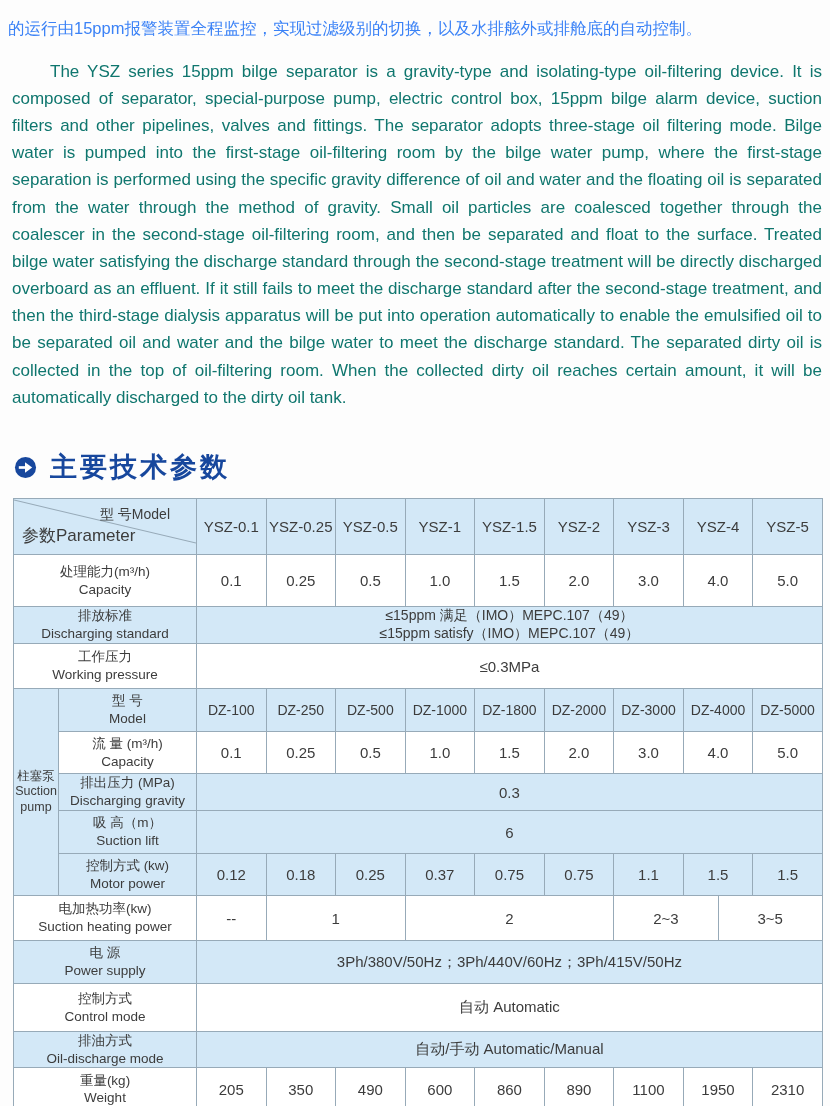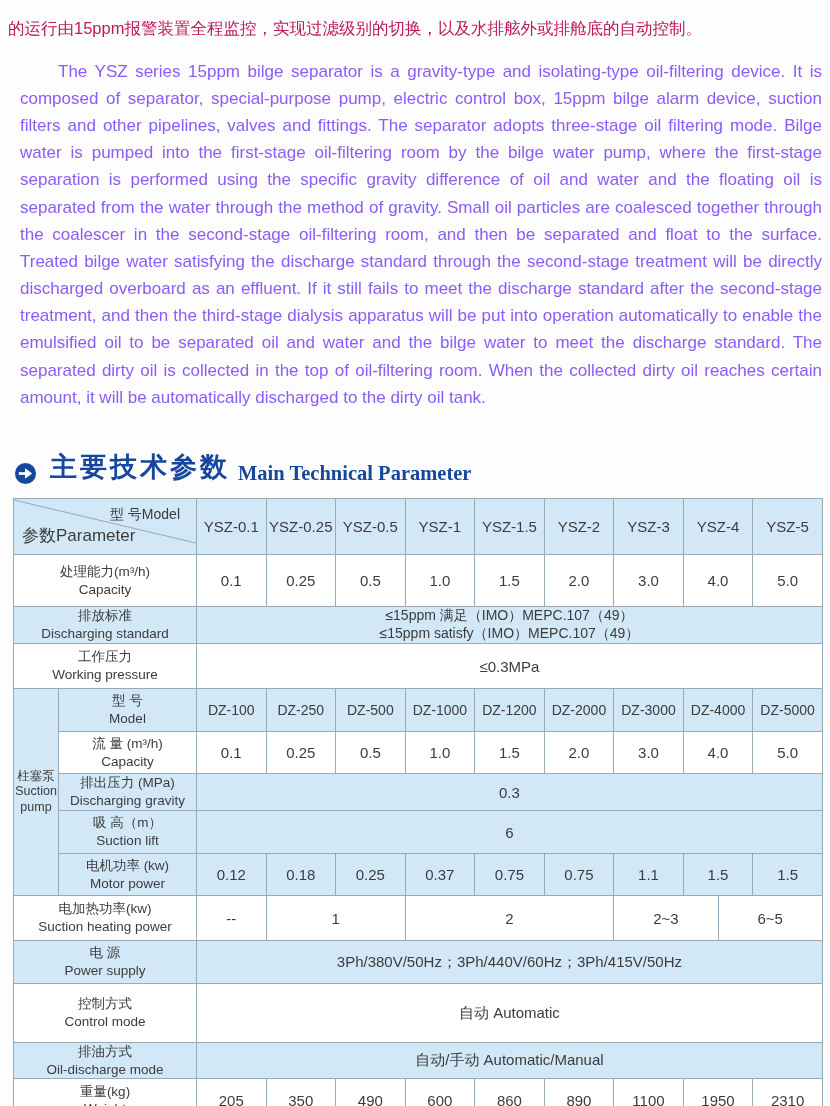--- a/index.html
+++ b/index.html
@@ -10,35 +10,35 @@
     color:#3a3a3a;
     overflow:hidden;
   }
   .page{padding:10px 8px 0 8px;}
 
   
   .cn-line{
     margin:6px 0 16px 0;
     font-size:16.5px;
     line-height:1.55;
-    color:#be185d;
+    color:#3b82f6;
   }
   .para{
-    margin:6px 0 0 12px;
+    margin:6px 0 0 4px;
     font-size:17px;
     line-height:1.6;
     text-align:justify;
     text-indent:38px;
-    color:#8b5cf6;
+    color:#0f766e;
   }
 
   
   .section-header{
     display:flex;
-    align-items:flex-end;
+    align-items:center;
     margin:38px 0 13px 6px;
   }
   .arrow-icon{width:23px;height:23px;flex:0 0 auto;display:block;}
   .title-cn{
     margin-left:13px;
     font-size:27px;
     font-weight:bold;
     letter-spacing:3px;
     color:#17479d;
   }
@@ -67,42 +67,41 @@
     overflow:hidden;
   }
   td.blue{background:#d3e8f7;}
   td.lbl{font-size:13.5px;line-height:1.3;}
   td.val{font-size:15px;}
   td.pump-group{font-size:12.5px;line-height:1.25;padding:0;}
 
   
   td.diag{position:relative;padding:0;}
   .diag-svg{position:absolute;left:0;top:0;width:100%;height:100%;display:block;}
-  .diag-top{position:absolute;top:7px;right:16px;font-size:14px;}
+  .diag-top{position:absolute;top:7px;right:26px;font-size:14px;}
   .diag-bottom{position:absolute;bottom:7px;left:8px;font-size:17px;}
 
   td.model-head{font-size:15px;}
   .two-line div{white-space:nowrap;}
 </style>
 </head>
 <body>
 
 <div class="page">
 
   <p class="cn-line">的运行由15ppm报警装置全程监控，实现过滤级别的切换，以及水排舷外或排舱底的自动控制。</p>
   <p class="para">The YSZ series 15ppm bilge separator is a gravity-type and isolating-type oil-filtering device. It is composed of separator, special-purpose pump, electric control box, 15ppm bilge alarm device, suction filters and other pipelines, valves and fittings. The separator adopts three-stage oil filtering mode. Bilge water is pumped into the first-stage oil-filtering room by the bilge water pump, where the first-stage separation is performed using the specific gravity difference of oil and water and the floating oil is separated from the water through the method of gravity. Small oil particles are coalesced together through the coalescer in the second-stage oil-filtering room, and then be separated and float to the surface. Treated bilge water satisfying the discharge standard through the second-stage treatment will be directly discharged overboard as an effluent. If it still fails to meet the discharge standard after the second-stage treatment, and then the third-stage dialysis apparatus will be put into operation automatically to enable the emulsified oil to be separated oil and water and the bilge water to meet the discharge standard. The separated dirty oil is collected in the top of oil-filtering room. When the collected dirty oil reaches certain amount, it will be automatically discharged to the dirty oil tank.</p>
 
   <div class="section-header">
     <svg class="arrow-icon" viewBox="0 0 24 24">
       <circle cx="12" cy="12" r="11" fill="#17479d"></circle>
       <rect x="5" y="10.6" width="9" height="2.8" fill="#ffffff"></rect>
       <polygon points="11.5,6.6 19,12 11.5,17.4" fill="#ffffff"></polygon>
     </svg>
     <span class="title-cn">主要技术参数</span>
-    <span class="title-en">Main Technical Parameter</span>
   </div>
 
   <table class="params">
     <colgroup>
       <col style="width:45px">
         <col style="width:138px">
       <col style="width:34.78px">
         <col style="width:34.78px">
         <col style="width:34.78px">
         <col style="width:34.78px">
@@ -184,21 +183,21 @@
         <div>pump</div>
       </td>
       <td class="lbl blue two-line">
         <div>型 号</div>
         <div>Model</div>
       </td>
       <td class="val blue" colspan="2" style="font-size:14px">DZ-100</td>
       <td class="val blue" colspan="2" style="font-size:14px">DZ-250</td>
       <td class="val blue" colspan="2" style="font-size:14px">DZ-500</td>
       <td class="val blue" colspan="2" style="font-size:14px">DZ-1000</td>
-      <td class="val blue" colspan="2" style="font-size:14px">DZ-1200</td>
+      <td class="val blue" colspan="2" style="font-size:14px">DZ-1800</td>
       <td class="val blue" colspan="2" style="font-size:14px">DZ-2000</td>
       <td class="val blue" colspan="2" style="font-size:14px">DZ-3000</td>
       <td class="val blue" colspan="2" style="font-size:14px">DZ-4000</td>
       <td class="val blue" colspan="2" style="font-size:14px">DZ-5000</td>
     </tr>
 
     <tr style="height:42px">
       <td class="lbl two-line">
         <div>流 量 (m³/h)</div>
         <div>Capacity</div>
@@ -225,21 +224,21 @@
     <tr style="height:43px">
       <td class="lbl blue two-line">
         <div>吸 高（m）</div>
         <div>Suction lift</div>
       </td>
       <td class="val blue" colspan="18">6</td>
     </tr>
 
     <tr style="height:42px">
       <td class="lbl blue two-line">
-        <div>电机功率 (kw)</div>
+        <div>控制方式 (kw)</div>
         <div>Motor power</div>
       </td>
       <td class="val blue" colspan="2">0.12</td>
       <td class="val blue" colspan="2">0.18</td>
       <td class="val blue" colspan="2">0.25</td>
       <td class="val blue" colspan="2">0.37</td>
       <td class="val blue" colspan="2">0.75</td>
       <td class="val blue" colspan="2">0.75</td>
       <td class="val blue" colspan="2">1.1</td>
       <td class="val blue" colspan="2">1.5</td>
@@ -248,32 +247,32 @@
 
     <tr style="height:45px">
       <td class="lbl two-line" colspan="2">
         <div>电加热功率(kw)</div>
         <div>Suction heating power</div>
       </td>
       <td class="val" colspan="2">--</td>
       <td class="val" colspan="4">1</td>
       <td class="val" colspan="6">2</td>
       <td class="val" colspan="3">2~3</td>
-      <td class="val" colspan="3">6~5</td>
+      <td class="val" colspan="3">3~5</td>
     </tr>
 
     <tr style="height:43px">
       <td class="lbl blue two-line" colspan="2">
         <div>电 源</div>
         <div>Power supply</div>
       </td>
       <td class="val blue" colspan="18">3Ph/380V/50Hz；3Ph/440V/60Hz；3Ph/415V/50Hz</td>
     </tr>
 
-    <tr style="height:59px">
+    <tr style="height:48px">
       <td class="lbl two-line" colspan="2">
         <div>控制方式</div>
         <div>Control mode</div>
       </td>
       <td class="val" colspan="18">自动 Automatic</td>
     </tr>
 
     <tr style="height:27px">
       <td class="lbl blue two-line" colspan="2">
         <div>排油方式</div>

